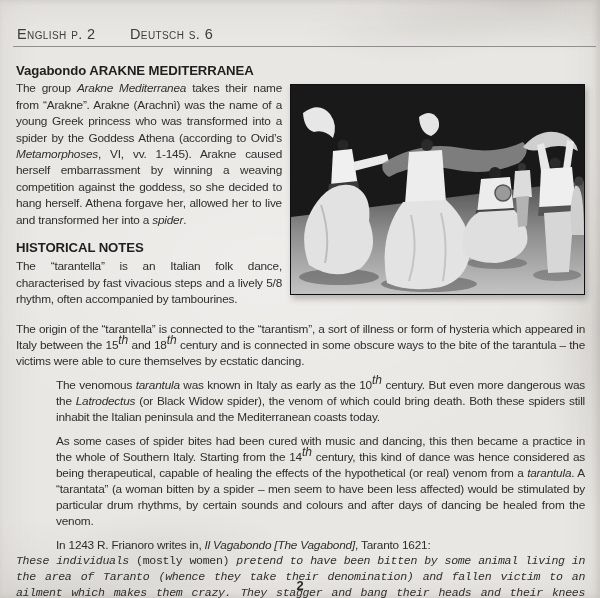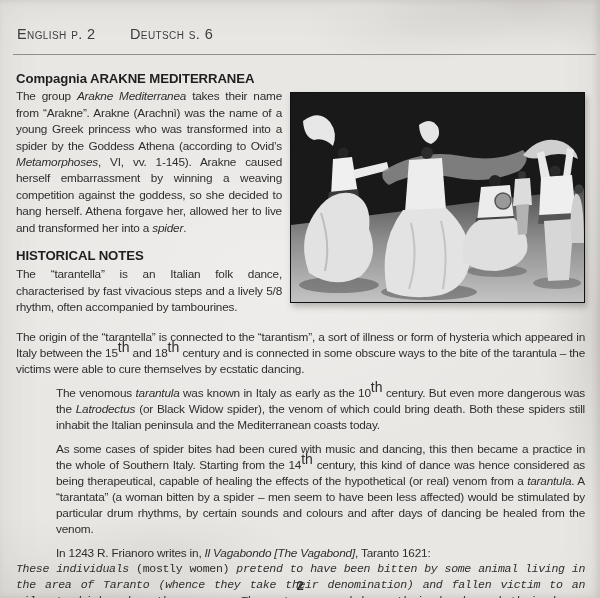--- a/index.html
+++ b/index.html
@@ -17,21 +17,21 @@
       radial-gradient(ellipse 260px 120px at 12% 100%, rgba(120,115,108,.10), transparent 70%),
       radial-gradient(ellipse 150px 50px at 68% 5%, rgba(120,115,108,.08), transparent 70%),
       radial-gradient(ellipse 420px 260px at 45% 45%, rgba(255,255,255,.28), transparent 75%),
       radial-gradient(ellipse 160px 60px at 30% 92%, rgba(118,112,105,.08), transparent 70%);
     box-shadow: inset 0 0 40px rgba(90,85,78,.12), inset -3px 0 6px rgba(80,75,70,.15);
     color: #2e2e2e;
   }
 
   .topnav {
     margin: 26px 4px 5px 13px;
-    padding: 0 0 12px 4px;
+    padding: 0 0 4px 4px;
     border-bottom: 1.5px solid #8f8f8f;
     font-variant-caps: small-caps;
     font-size: 14.5px;
     letter-spacing: .4px;
     color: #3c3c3c;
   }
   .topnav span { margin-right: 30px; }
 
   .content { margin: 16px 15px 0 16px; font-size: 11.8px; line-height: 16.4px; letter-spacing: -.2px; }
 
@@ -42,21 +42,21 @@
     color: #1f1f1f;
   }
   .content h3.notes { margin-top: 12px; margin-bottom: 2px; }
 
   .content p { margin: 0; text-align: justify; }
   .content p.sp  { margin-top: 8px; margin-left: 40px; }
   .content p.clear { clear: both; margin-top: 13px; line-height: 16px; }
   .content p.full { line-height: 16px; }
   .content p.quote { font-size: 11.6px; letter-spacing: -.35px; font-family: Liberation Mono, monospace; }
   .it { font-style: italic; }
-  sup { font-size: 14px; line-height: 0; letter-spacing: 0; }
+  sup { font-size: 12px; line-height: 0; letter-spacing: 0; font-style: italic; }
 
   figure.photo {
     float: right;
     width: 293px; height: 209px;
     margin: 21px 0 6px 8px;
     padding: 0;
     background: #1a1a1a;
     border: 1px solid #101010;
     box-shadow: 2px 4px 6px rgba(60,55,50,.30);
   }
@@ -145,21 +145,21 @@
           <polygon points="253,128 283,126 278,187 257,188" fill="#d7d7d7"></polygon>
         </g>
 
         <g>
           <circle cx="288" cy="96" r="4.5" fill="#3d3d3d"></circle>
           <path d="M284,101 Q293,97 293,150 L281,150 Q277,120 284,101 Z" fill="#cfcfcf"></path>
         </g>
       </svg>
     </figure>
 
-    <h3>Compagnia ARAKNE MEDITERRANEA</h3>
+    <h3>Vagabondo ARAKNE MEDITERRANEA</h3>
     <p><span>The group </span><span class="it">Arakne Mediterranea</span><span> takes their name from “Arakne”. Arakne (Arachnì) was the name of a young Greek princess who was transformed into a spider by the Goddess Athena (according to Ovid’s </span><span class="it">Metamorphoses</span><span>, VI, vv. 1-145). Arakne caused herself embarrassment by winning a weaving competition against the goddess, so she decided to hang herself. Athena forgave her, allowed her to live and transformed her into a </span><span class="it">spider</span><span>.</span></p>
 
     <h3 class="notes">HISTORICAL NOTES</h3>
     <p><span>The “tarantella” is an Italian folk dance, characterised by fast vivacious steps and a lively 5/8 rhythm, often accompanied by tambourines.</span></p>
 
     <p class="clear full"><span>The origin of the “tarantella” is connected to the “tarantism”, a sort of illness or form of hysteria which appeared in Italy between the 15</span><sup>th</sup><span> and 18</span><sup>th</sup><span> century and is connected in some obscure ways to the bite of the tarantula – the victims were able to cure themselves by ecstatic dancing.</span></p>
     <p class="sp full"><span>The venomous </span><span class="it">tarantula</span><span> was known in Italy as early as the 10</span><sup>th</sup><span> century. But even more dangerous was the </span><span class="it">Latrodectus</span><span> (or Black Widow spider), the venom of which could bring death. Both these spiders still inhabit the Italian peninsula and the Mediterranean coasts today.</span></p>
     <p class="sp full"><span>As some cases of spider bites had been cured with music and dancing, this then became a practice in the whole of Southern Italy. Starting from the 14</span><sup>th</sup><span> century, this kind of dance was hence considered as being therapeutical, capable of healing the effects of the hypothetical (or real) venom from a </span><span class="it">tarantula</span><span>. A “tarantata” (a woman bitten by a spider – men seem to have been less affected) would be stimulated by particular drum rhythms, by certain sounds and colours and after days of dancing be healed from the venom.</span></p>
     <p class="sp full"><span>In 1243 R. Frianoro writes in, </span><span class="it">Il Vagabondo [The Vagabond]</span><span>, Taranto 1621:</span></p>
     <p class="full quote"><span class="it">These individuals </span><span>(mostly women) </span><span class="it">pretend to have been bitten by some animal living in the area of Taranto (whence they take their denomination) and fallen victim to an ailment which makes them crazy. They stagger and bang their heads and their knees tremble. Often they sing to the sound of music and dance, frantically move their lips, make their</span></p>

